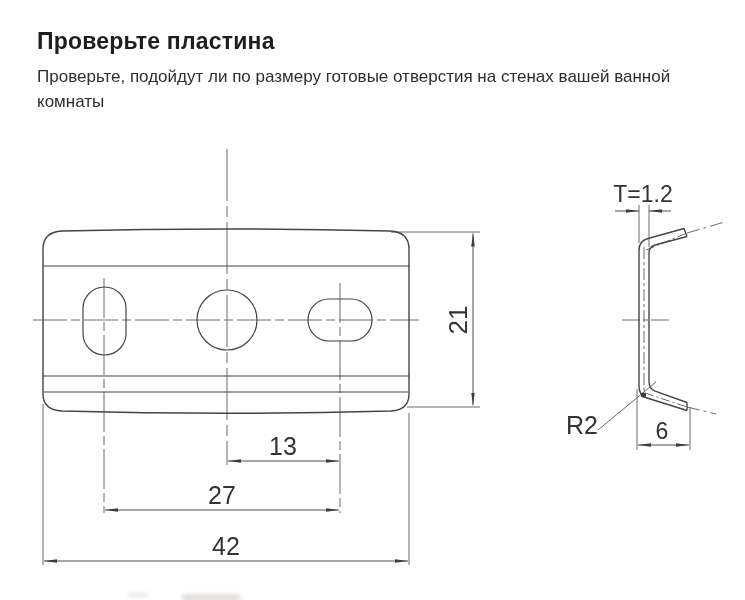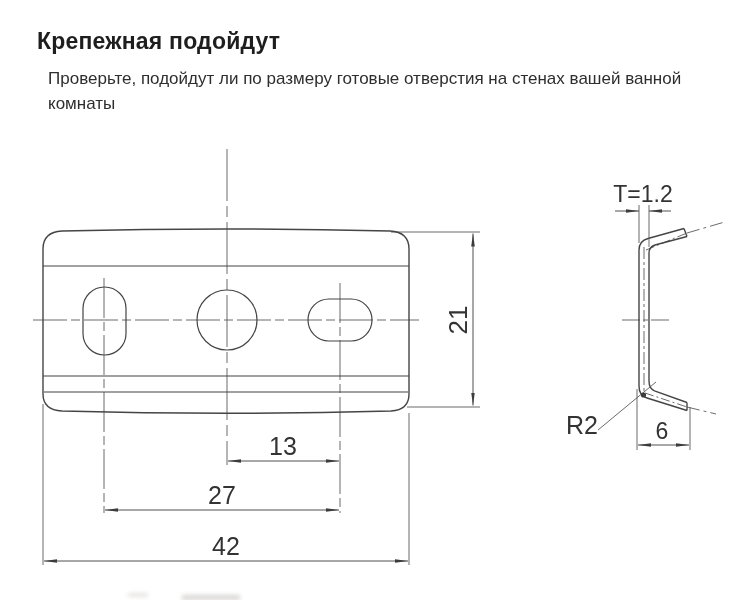--- a/index.html
+++ b/index.html
@@ -4,34 +4,34 @@
 <style>
   html,body{margin:0;padding:0;background:#ffffff;}
   .stage{
     position:relative;width:745px;height:600px;background:#ffffff;overflow:hidden;
     font-family:"Liberation Sans",sans-serif;
   }
   .header{position:absolute;left:37px;top:28px;width:690px;}
   .title{
     font-size:23px;font-weight:bold;color:#1e1e1e;margin:0 0 9px 0;letter-spacing:.2px;
   }
-  .desc{font-size:17px;color:#2e2e2e;margin:11px;line-height:25px;}
+  .desc{font-size:17px;color:#2e2e2e;margin:0;line-height:25px;}
   .desc span{display:block;}
   svg.drawing{position:absolute;left:0;top:0;width:745px;height:600px;}
   .artifact{position:absolute;background:#b9b5b0;filter:blur(2px);opacity:.55;}
   .a1{left:128px;top:593px;width:20px;height:4px;opacity:.35;}
   .a2{left:182px;top:595px;width:58px;height:5px;}
 </style>
 </head>
 <body>
 
 <div class="stage">
 
   <div class="header">
-    <h1 class="title">Крепежная подойдут</h1>
+    <h1 class="title">Проверьте пластина</h1>
     <p class="desc">
       <span>Проверьте, подойдут ли по размеру готовые отверстия на стенах вашей ванной комнаты</span>
     </p>
   </div>
 
   <svg class="drawing" viewBox="0 0 745 600" xmlns="http://www.w3.org/2000/svg">
     <defs>
       <marker id="arr" markerUnits="userSpaceOnUse" markerWidth="14" markerHeight="8" refX="13" refY="3" orient="auto-start-reverse">
         <path d="M13,3 L0,1.2 L0,4.8 Z" fill="#3c3c3c"></path>
       </marker>

